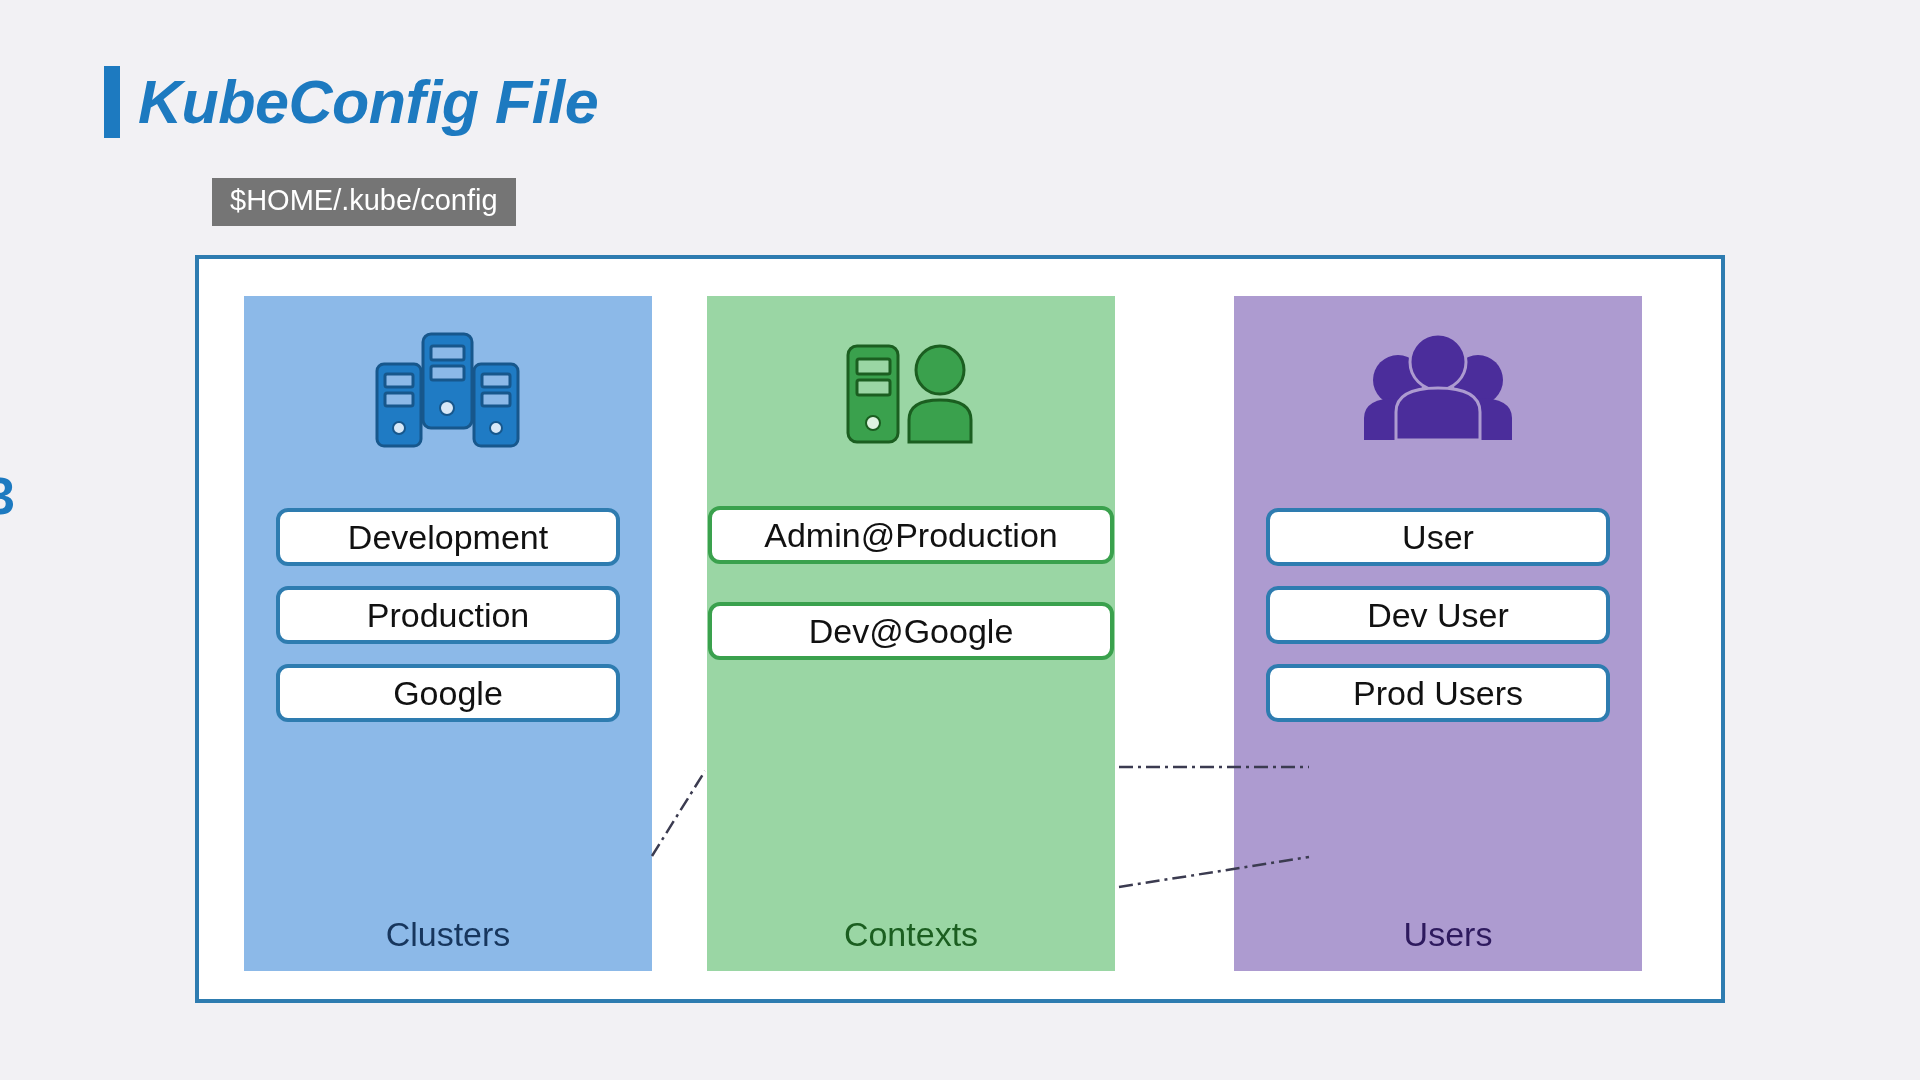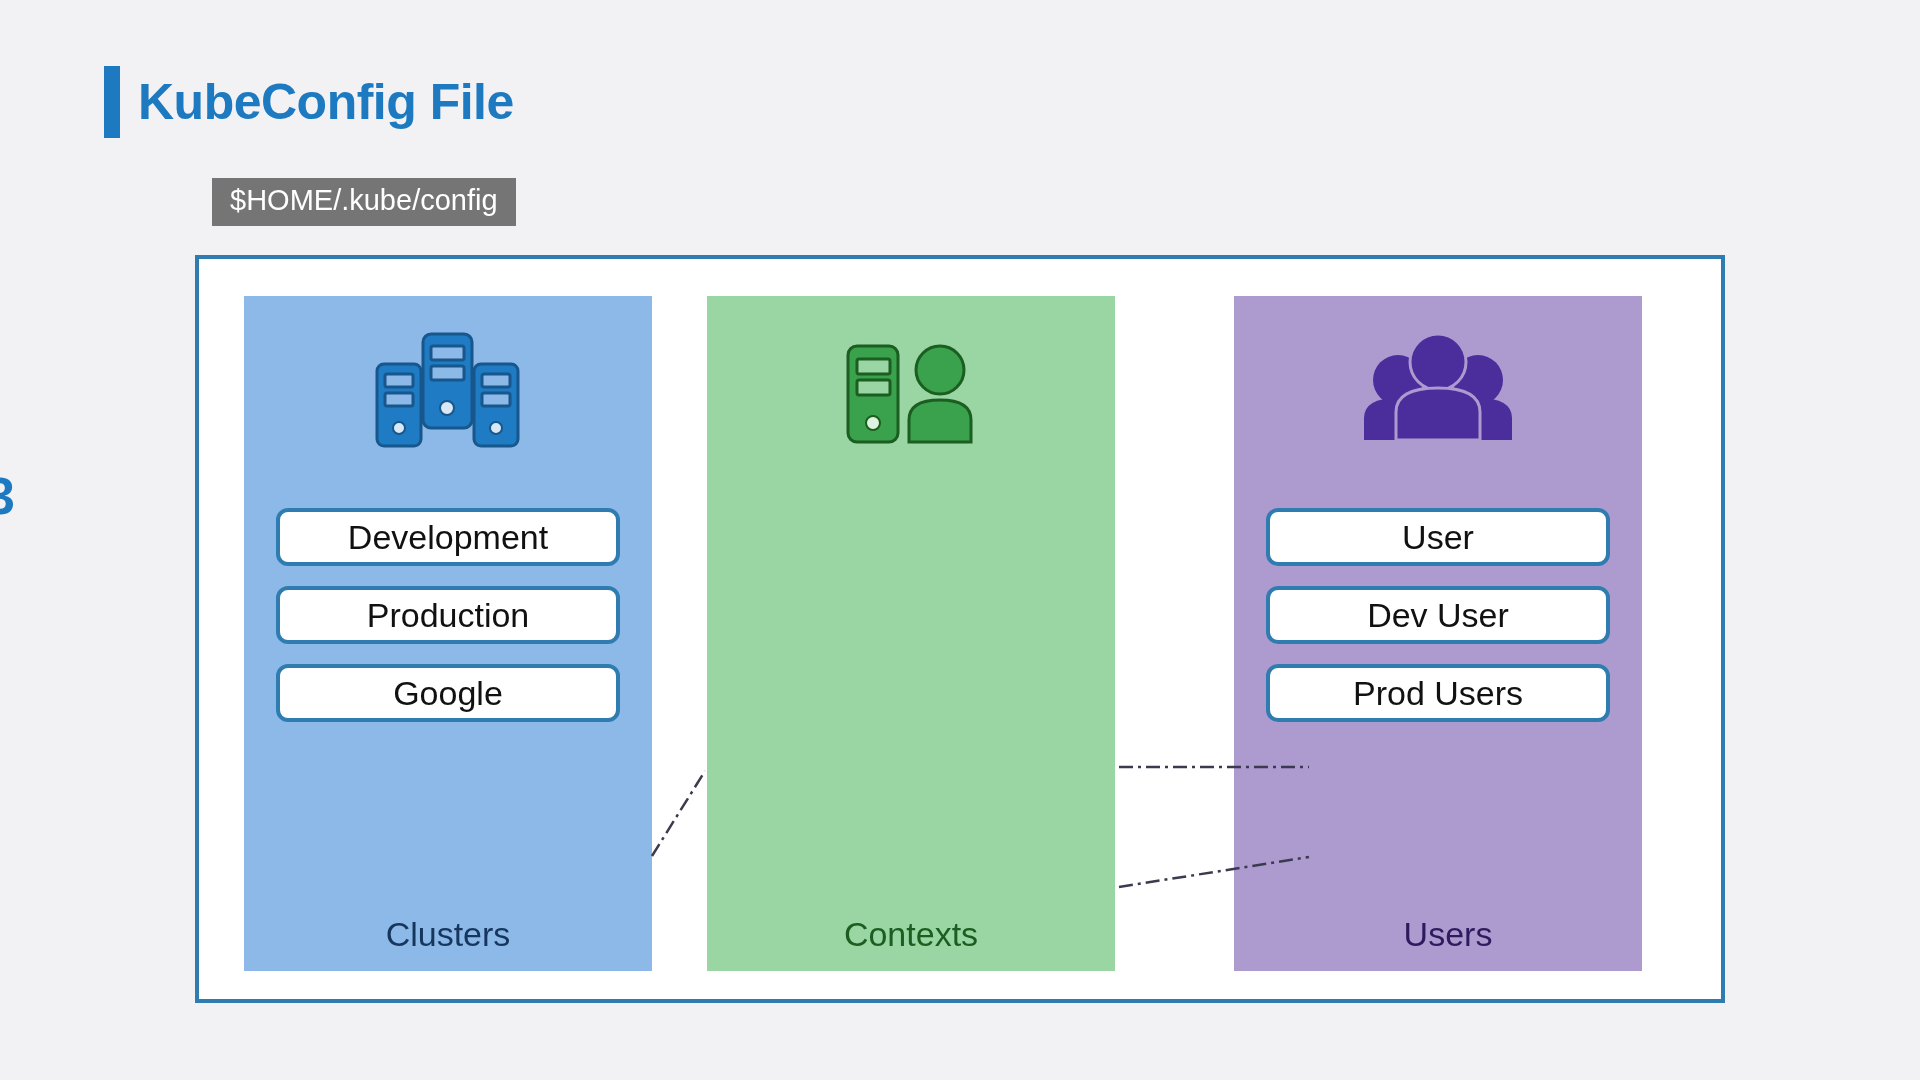--- a/index.html
+++ b/index.html
@@ -28,27 +28,28 @@
     align-items: center;
     height: 92px;
   }
   #title-bar-accent {
     width: 16px;
     height: 72px;
     background: #1d7ac0;
     margin-right: 18px;
   }
   #page-title {
-    font-size: 50px;
+    font-size: 61px;
     font-weight: 700;
     color: #1d7ac0;
     letter-spacing: -0.5px;
     line-height: 1;
     white-space: nowrap;
     font-family: "Liberation Sans", sans-serif;
+    font-style: italic;
   }
 
   
   #path-chip {
     position: absolute;
     left: 212px;
     top: 178px;
     background: #757575;
     color: #ffffff;
     font-size: 29px;
@@ -214,20 +215,24 @@
 
           <rect x="12" y="18" width="50" height="96" rx="9" fill="#3aa14d" stroke="#1b5e20" stroke-width="3"></rect>
           <rect x="21" y="31" width="33" height="15" rx="2" fill="#9ad6a4" stroke="#1b5e20" stroke-width="3"></rect>
           <rect x="21" y="52" width="33" height="15" rx="2" fill="#9ad6a4" stroke="#1b5e20" stroke-width="3"></rect>
           <circle cx="37" cy="95" r="7" fill="#dff3e2" stroke="#1b5e20" stroke-width="2"></circle>
 
           <circle cx="104" cy="42" r="24" fill="#3aa14d" stroke="#1b5e20" stroke-width="3"></circle>
           <path d="M73 114 L73 92 Q73 72 104 72 Q135 72 135 92 L135 114 Z" fill="#3aa14d" stroke="#1b5e20" stroke-width="3"></path>
         </svg>
       </div>
+      <div class="items" id="items-contexts">
+        <div class="item-chip">Admin@Production</div>
+        <div class="item-chip">Dev@Google</div>
+      </div>
       <div class="column-label" id="label-contexts">Contexts</div>
     </div>
 
     <div class="column" id="column-users">
       <div class="column-icon">
         <svg width="160" height="120" viewBox="0 0 160 120" aria-hidden="true">
 
           <circle cx="40" cy="52" r="25" fill="#4b2d9b"></circle>
           <path d="M6 112 L6 90 Q6 70 40 70 Q74 70 74 90 L74 112 Z" fill="#4b2d9b"></path>
 

